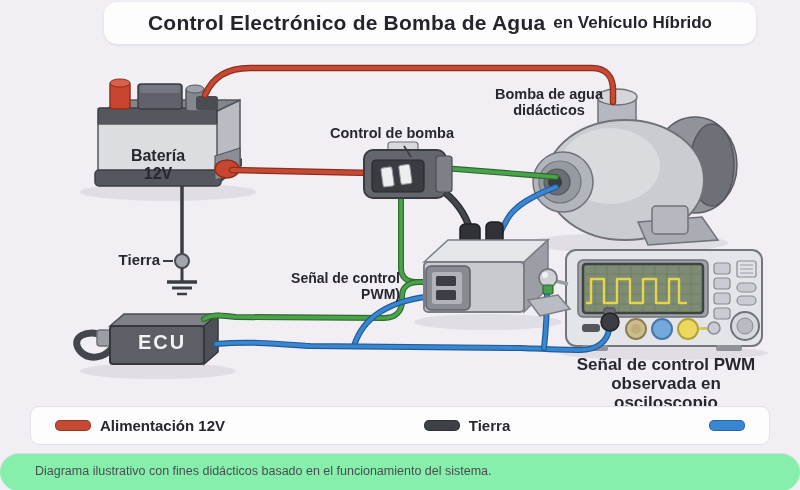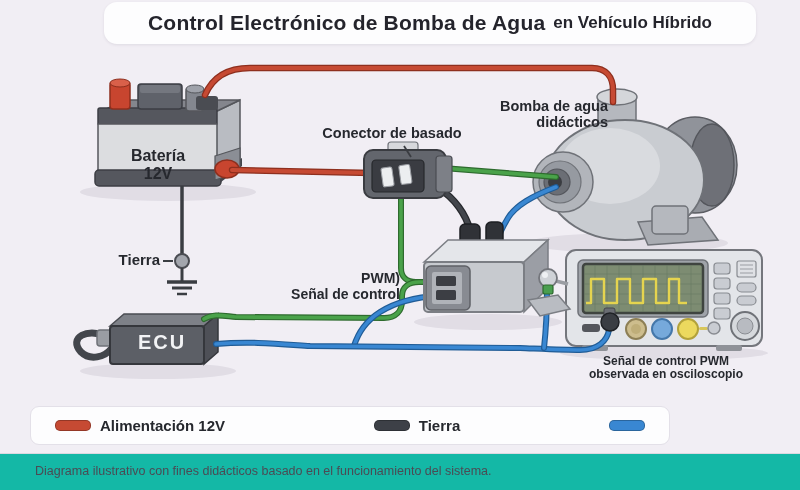--- a/index.html
+++ b/index.html
@@ -21,41 +21,41 @@
     padding:0 26px;
   }
   .title-main{font-size:21px;font-weight:700;color:#24242c;letter-spacing:.2px;white-space:nowrap;}
   .title-suffix{font-size:17px;font-weight:600;color:#24242c;white-space:nowrap;}
 
   
   .lbl{position:absolute;color:#26282e;font-weight:700;line-height:1.12;}
   .lbl-bateria{left:98px;top:147px;width:120px;text-align:center;font-size:16px;}
   .lbl-tierra{left:92px;top:252px;width:68px;text-align:right;font-size:15px;}
   .lbl-conector{left:322px;top:125px;width:140px;text-align:center;font-size:14.5px;}
-  .lbl-bomba{left:490px;top:86px;width:118px;text-align:right;font-size:14.5px;margin-top:12px;}
+  .lbl-bomba{left:490px;top:86px;width:118px;text-align:center;font-size:14.5px;}
   .lbl-senal{left:272px;top:271px;width:128px;text-align:right;font-size:14px;}
-  .lbl-scope{left:568px;top:355px;width:196px;text-align:center;font-size:12px;}
+  .lbl-scope{left:568px;top:355px;width:196px;text-align:center;font-size:17px;}
   .lbl-ecu{left:112px;top:331px;width:100px;text-align:center;font-size:20px;
            color:#f2f3f5;letter-spacing:2px;font-weight:700;}
 
   
   .legend{
-    position:absolute;left:30px;top:406px;width:640px;height:39px;
+    position:absolute;left:30px;top:406px;width:740px;height:39px;
     background:#fdfdfe;border:1px solid #e3e0e8;border-radius:9px;
     box-sizing:border-box;display:flex;align-items:center;
     justify-content:space-between;padding:0 24px;
   }
   .legend-item{display:flex;align-items:center;gap:9px;}
   .legend-pill{width:34px;height:9px;border-radius:5px;border:1px solid rgba(0,0,0,.25);}
   .legend-label{font-size:15px;font-weight:600;color:#26282e;}
 
   
   .footer{
     position:absolute;left:0;top:453px;width:800px;height:37px;
-    border-top:1px solid #dcd9e1;background:#14b8a6;
+    border-top:1px solid #dcd9e1;background:#86efac;border-radius:19px;
   }
   .footer-note{
     position:absolute;left:35px;top:10px;font-size:12.5px;color:#4b4b54;font-weight:400;
   }
 </style>
 </head>
 <body>
 
 <div class="stage">
 
@@ -274,30 +274,30 @@
     <span class="title-suffix">en Vehículo Híbrido</span>
   </div>
 
   <div class="lbl lbl-bateria">
     <div>Batería</div>
     <div>12V</div>
   </div>
 
   <div class="lbl lbl-tierra">Tierra</div>
 
-  <div class="lbl lbl-conector">Conector de basado</div>
+  <div class="lbl lbl-conector">Control de bomba</div>
 
   <div class="lbl lbl-bomba">
     <div>Bomba de agua</div>
     <div>didácticos</div>
   </div>
 
   <div class="lbl lbl-senal">
+    <div>Señal de control</div>
     <div>PWM)</div>
-    <div>Señal de control</div>
   </div>
 
   <div class="lbl lbl-ecu">ECU</div>
 
   <div class="lbl lbl-scope">
     <div>Señal de control PWM</div>
     <div>observada en osciloscopio</div>
   </div>
 
   <div class="legend">

